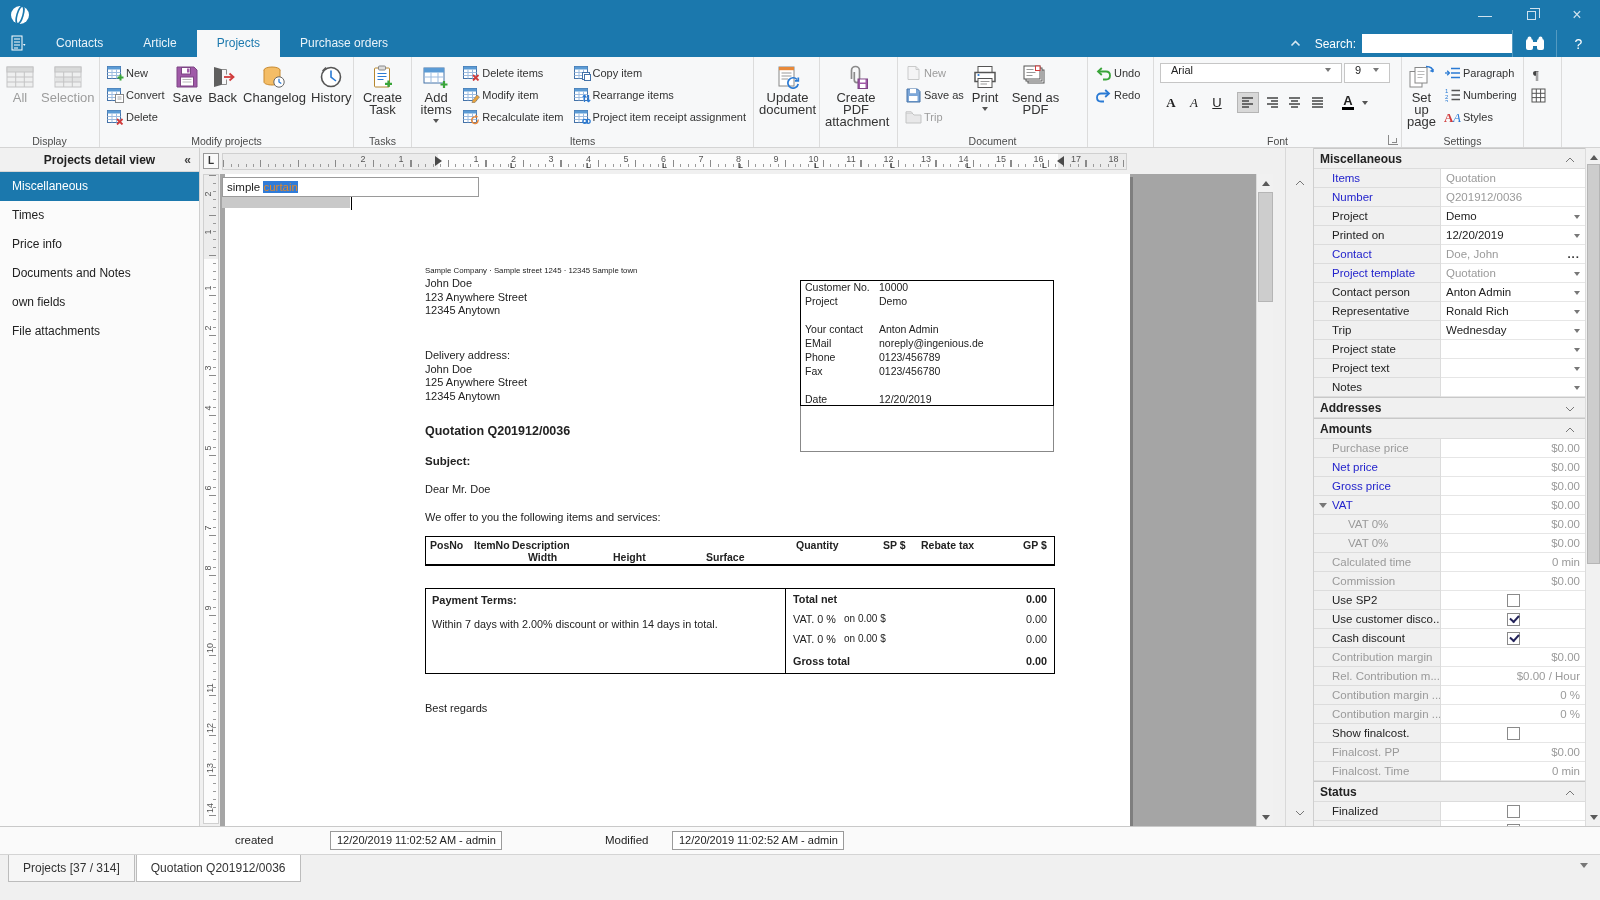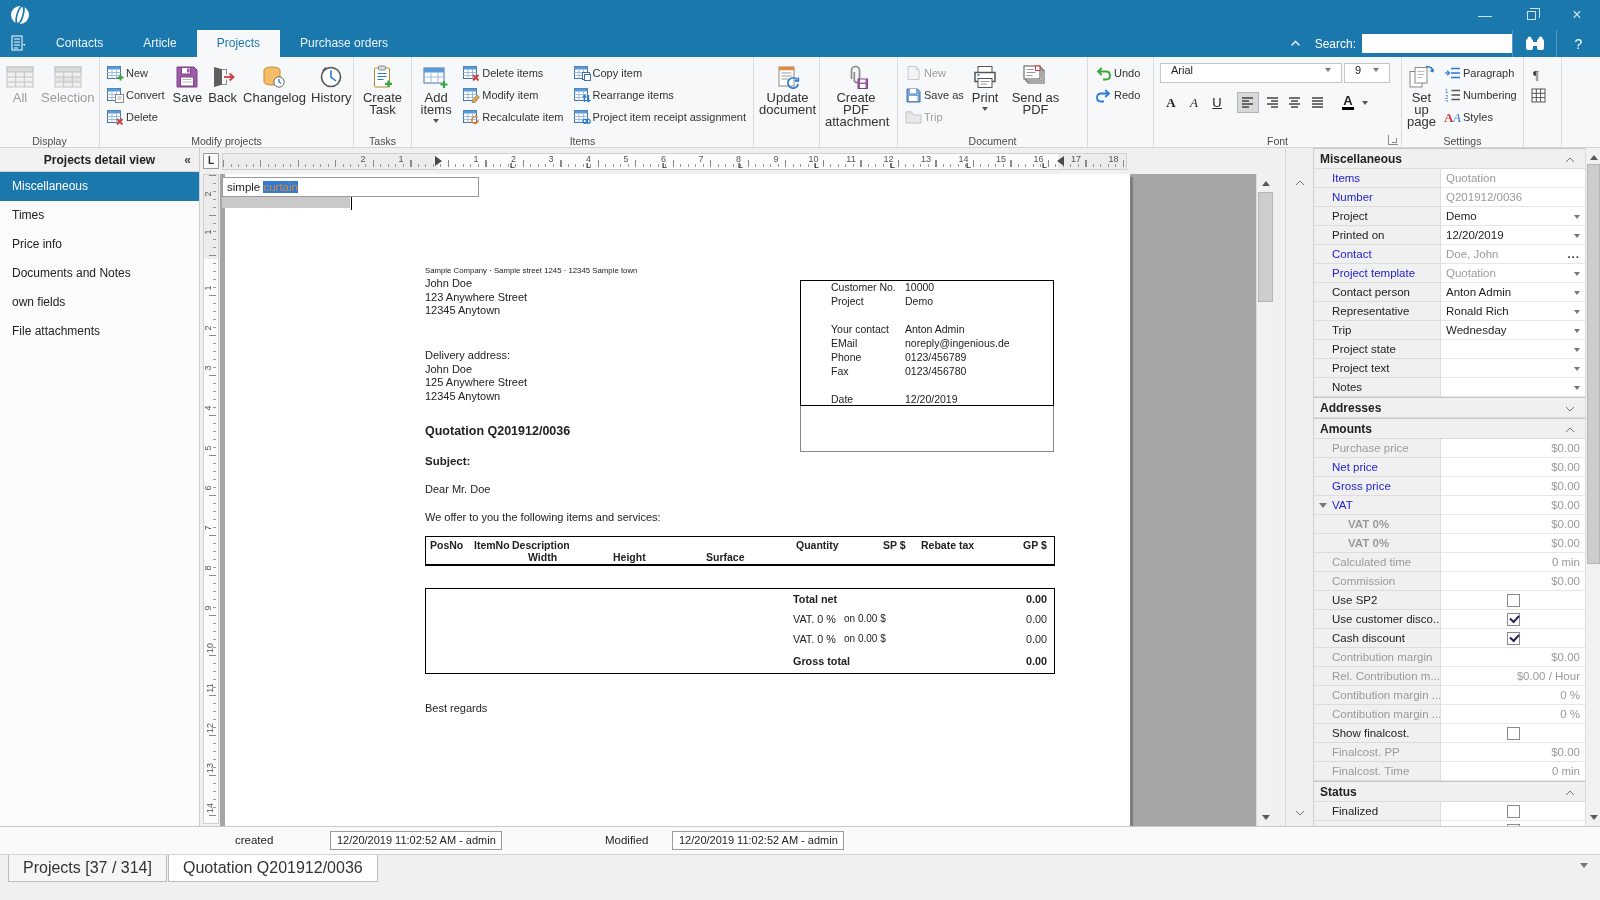--- a/index.html
+++ b/index.html
@@ -84,21 +84,21 @@
   .doc-vscroll{position:absolute;left:1056px;top:26px;width:17px;height:652px;background:#f1f1f1;border-left:1px solid #dcdcdc;}
   .scroll-arrow{position:absolute;left:0;width:17px;height:17px;display:flex;align-items:center;justify-content:center;}
   .tri-up{width:0;height:0;border:4px solid transparent;border-bottom:5px solid #5a5a5a;margin-bottom:3px;}
   .tri-down{width:0;height:0;border:4px solid transparent;border-top:5px solid #5a5a5a;margin-top:3px;}
   .scroll-thumb{position:absolute;left:1px;width:15px;background:#cdcdcd;border:1px solid #b5b5b5;}
 
   
   .page .abs{position:absolute;}
   .sender{font-size:7.8px;}
   .addr div{font-size:11px;line-height:13.5px;}
-  .infobox{position:absolute;left:575px;top:106px;width:254px;height:126px;border:1px solid #000;font-size:10.5px;padding-left:26px;}
+  .infobox{position:absolute;left:575px;top:106px;width:254px;height:126px;border:1px solid #000;font-size:10.5px;}
   .infobox .irow{height:14px;display:flex;}
   .infobox .il{width:78px;padding-left:4px;}
   .infobox2{position:absolute;left:575px;top:232px;width:254px;height:46px;border:1px solid #888;border-top:none;}
   .doc-title{font-weight:bold;font-size:12.5px;}
   .doc-subject{font-weight:bold;font-size:11.5px;}
   .doc-body{font-size:11px;}
   .items-header{position:absolute;left:200px;top:362px;width:630px;height:30px;border:1px solid #000;border-bottom:2px solid #000;font-size:10.5px;font-weight:bold;}
   .items-header span{position:absolute;white-space:nowrap;}
   .payment-box{position:absolute;left:200px;top:414px;width:630px;height:86px;border:1px solid #000;}
   .pay-left{position:absolute;left:0;top:0;width:360px;height:100%;border-right:1px solid #000;padding:5px 6px;}
@@ -115,39 +115,39 @@
   .panel-splitter{position:absolute;left:1285px;top:0;width:28px;height:678px;background:#f0f0f0;border-left:1px solid #d9d9d9;}
   .spl-chev{position:absolute;left:9px;color:#777;font-size:9px;}
   .panel{position:absolute;left:1313px;top:0;width:272px;height:678px;background:#fff;border-left:1px solid #cfcfcf;overflow:hidden;}
   .psec-header{height:21px;background:#f0f0f0;border-top:1px solid #c8c8c8;border-bottom:1px solid #dcdcdc;font-weight:bold;font-size:12px;padding-left:6px;line-height:20px;position:relative;}
   .psec-header svg{position:absolute;right:10px;top:8px;}
   .prow{display:flex;height:19px;font-size:11.5px;}
   .prow .pl{width:127px;background:#f0f0f0;border-bottom:1px solid #dcdcdc;border-right:1px solid #dcdcdc;padding-left:18px;line-height:18px;white-space:nowrap;overflow:hidden;position:relative;}
   .prow .pv{flex:1;background:#fff;border-bottom:1px solid #e6e6e6;line-height:18px;padding:0 5px;display:flex;align-items:center;position:relative;}
   .pl.link{color:var(--link);}
   .pl.gray{color:#9a9a9a;}
-  .pl.indent{padding-left:34px;font-weight:bold;}
+  .pl.indent{padding-left:34px;}
   .pv.gray{color:#9a9a9a;}
   .pv.right .pv-text{margin-left:auto;}
   .pv .pv-text{white-space:nowrap;overflow:hidden;}
   .pv .ctrl-dd{margin-left:auto;}
   .ell-btn{margin-left:auto;font-weight:bold;color:#333;letter-spacing:1px;}
   .cb{width:13px;height:13px;border:1px solid #8a8a8a;background:#fff;margin:0 auto;position:relative;}
   .cb.checked:after{content:"";position:absolute;left:2px;top:1px;width:7px;height:4px;border-left:2px solid #23235a;border-bottom:2px solid #23235a;transform:rotate(-48deg);}
   .expander{position:absolute;left:5px;top:7px;width:0;height:0;border:4px solid transparent;border-top:5px solid #777;}
   .panel-scroll{position:absolute;left:1585px;top:0;width:15px;height:678px;background:#f1f1f1;border-left:1px solid #dcdcdc;}
   .panel-scroll .scroll-arrow{width:15px;}
   .panel-scroll .scroll-thumb{left:1px;width:13px;}
 
   
   .statusbar{position:absolute;left:0;top:826px;width:1600px;height:28px;background:#fafafa;border-top:1px solid #c9c9c9;}
   .sb-label{position:absolute;top:7px;font-size:11.5px;color:#222;}
   .sb-box{position:absolute;top:4px;width:172px;height:19px;border:1px solid #9a9a9a;background:#fff;font-size:11px;line-height:17px;padding-left:6px;}
   .doctabs{position:absolute;left:0;top:854px;width:1600px;height:46px;background:#f0f0f0;border-top:1px solid #d4d4d4;}
-  .doctab{display:inline-block;height:27px;line-height:26px;padding:0 14px;font-size:16px;color:#333;background:#f6f6f6;border:1px solid #bcbcbc;border-top:none;margin-right:1px;}
+  .doctab{display:inline-block;height:27px;line-height:26px;padding:0 14px;font-size:12px;color:#333;background:#f6f6f6;border:1px solid #bcbcbc;border-top:none;margin-right:1px;}
   .doctab.active{background:#fff;}
   .doctabs-inner{padding-left:8px;}
   .dt-dd{position:absolute;right:12px;top:8px;width:0;height:0;border:4px solid transparent;border-top:5px solid #777;}
 </style>
 </head>
 <body>
 
 <div class="titlebar">
   <span class="logo">
     <svg width="22" height="22" viewBox="0 0 22 22">
@@ -775,20 +775,24 @@
             <span style="left: 370px; top: 2px;">Quantity</span>
             <span style="left: 457px; top: 2px;">SP $</span>
             <span style="left: 495px; top: 2px;">Rebate</span>
             <span style="left: 533px; top: 2px;">tax</span>
             <span style="left: 597px; top: 2px;">GP $</span>
             <span style="left: 102px; top: 14px;">Width</span>
             <span style="left: 187px; top: 14px;">Height</span>
             <span style="left: 280px; top: 14px;">Surface</span>
           </div>
         <div class="payment-box">
+          <div class="pay-left">
+            <div class="pay-title">Payment Terms:</div>
+            <div class="pay-text">Within 7 days with 2.00% discount or within 14 days in total.</div>
+          </div>
           <div class="pay-right" id="totals">
               <div class="trow bold" style="top: 4px;">
                 <span class="tl">Total net</span>
                 <span class="tv">0.00</span>
               </div>
               <div class="trow" style="top: 24px;">
                 <span class="tl">VAT. 0 %</span>
                 <span class="tm">on 0.00 $</span>
                 <span class="tv">0.00</span>
               </div>

